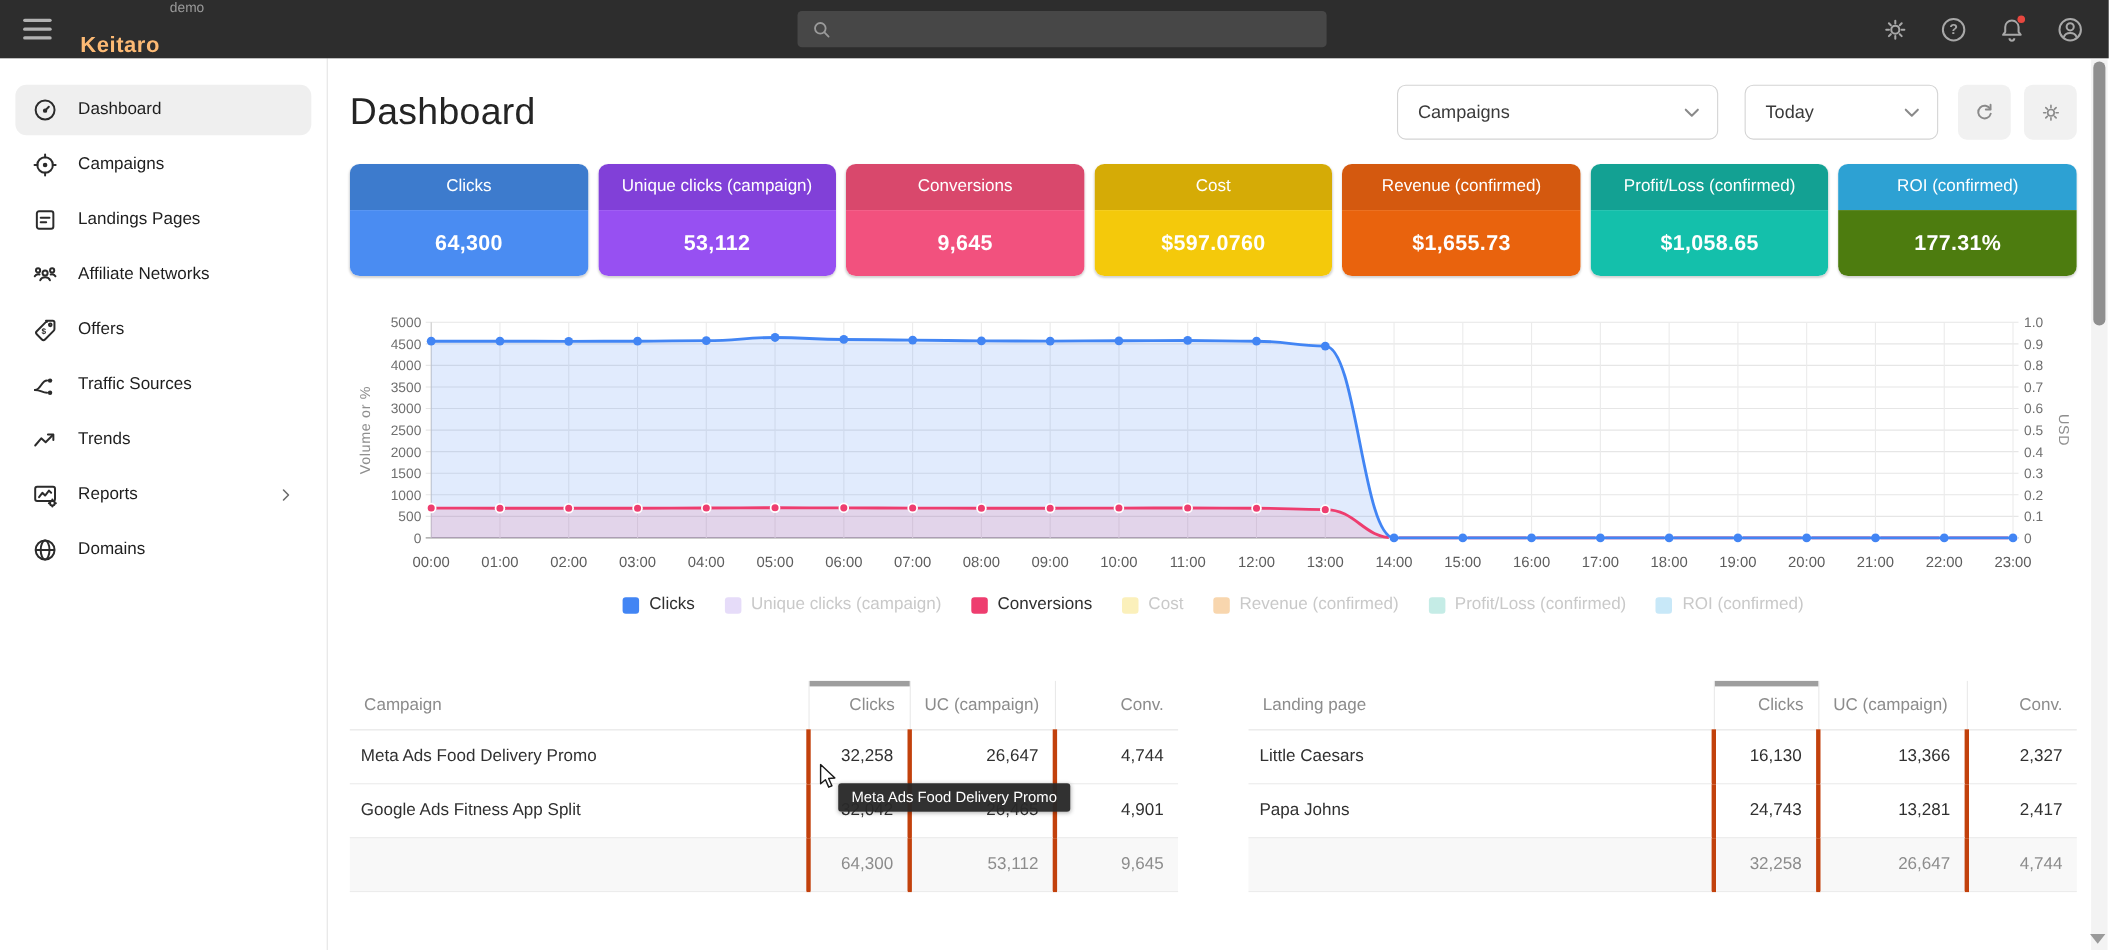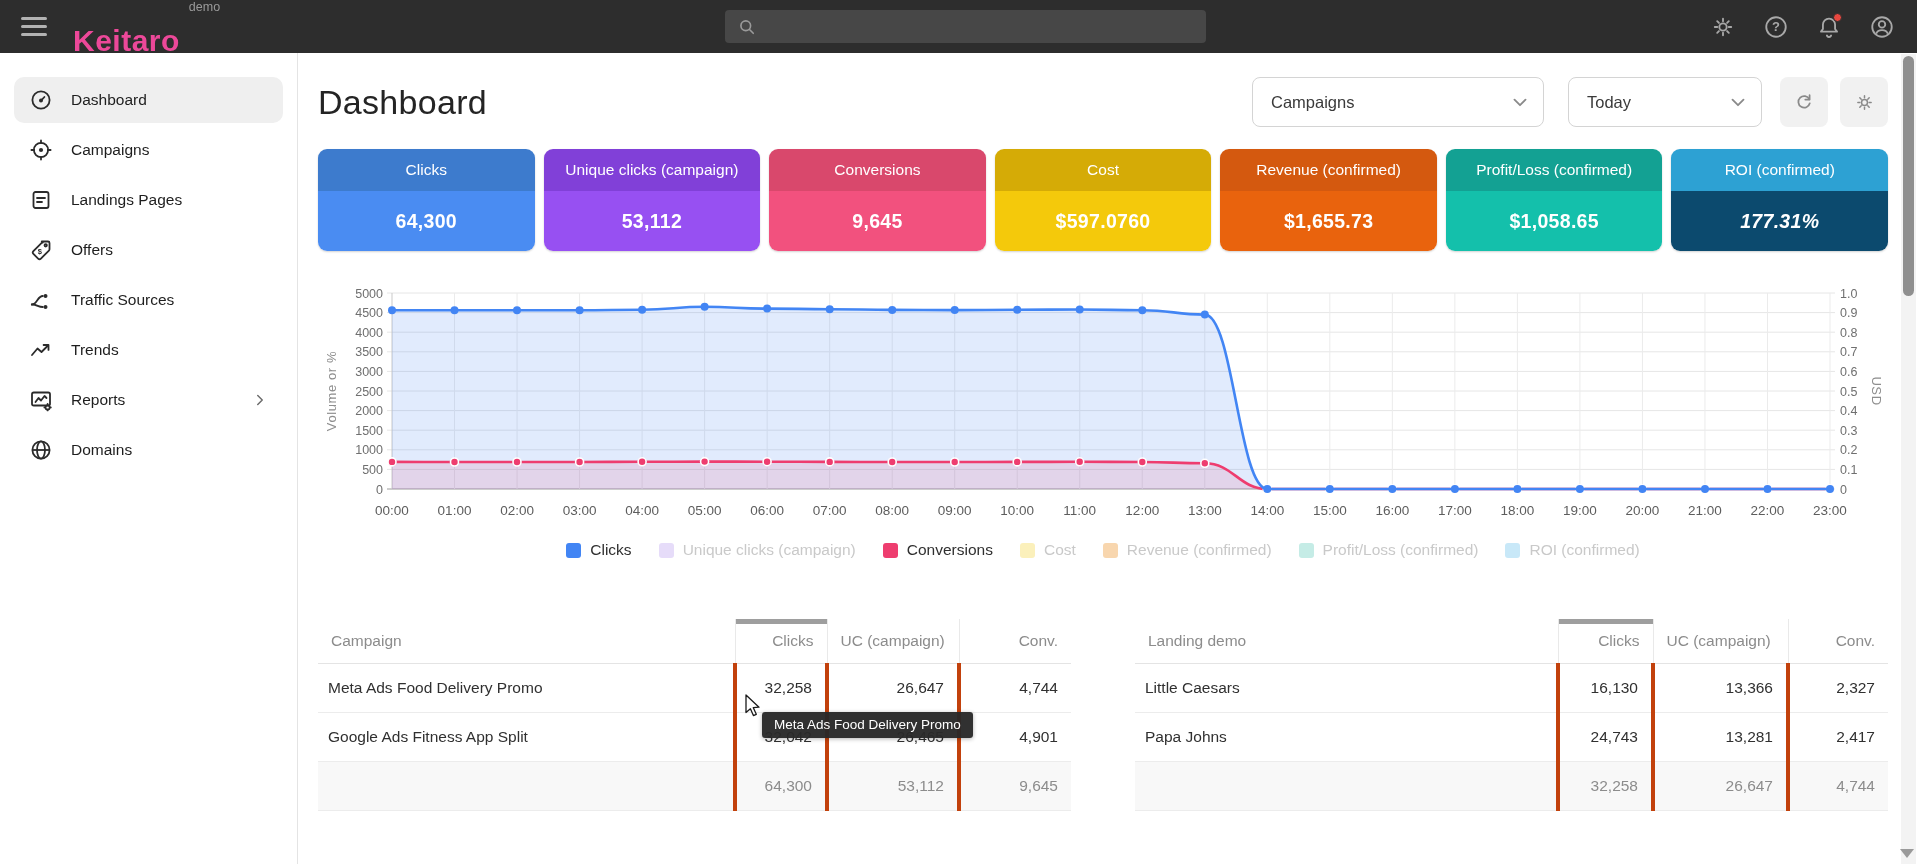--- a/index.html
+++ b/index.html
@@ -6,21 +6,21 @@
   html,body { width:1917px; height:864px; overflow:hidden; background:#fff;
     font-family:"Liberation Sans", sans-serif; }
 
   
   .topbar { position:absolute; left:0; top:0; width:1917px; height:53px;
     background:#2d2d2d; display:flex; align-items:center; z-index:10; }
   .hamburger { width:26px; height:19px; margin-left:21px; display:flex;
     flex-direction:column; justify-content:space-between; cursor:pointer; }
   .hamburger span { display:block; height:3px; border-radius:2px; background:#b2b2b2; }
   .logo { margin-left:26px; display:flex; align-items:flex-start; cursor:pointer; }
-  .logo-text { color:#ec4899; font-size:30px; font-weight:800; letter-spacing:.5px; line-height:30px;margin-top:28px; }
+  .logo-text { color:#fdba74; font-size:20px; font-weight:800; letter-spacing:.5px; line-height:30px;margin-top:28px; }
   .logo-demo { color:#9a9a9a; font-size:12.5px; margin-left:9px; margin-top:2px; }
   .search { position:absolute; left:725px; top:10px; width:481px; height:33px;
     background:#474747; border-radius:4px; display:flex; align-items:center; padding:0 12px; }
   .search svg { flex:0 0 auto; }
   .search input { flex:1; background:transparent; border:none; outline:none;
     color:#dcdcdc; font-size:15px; margin-left:10px; font-family:inherit; }
   .search input::placeholder { color:#9a9a9a; }
   .topbar-icons { position:absolute; right:22px; top:0; height:53px; display:flex;
     align-items:center; gap:27px; }
   .tb-icon { width:26px; height:26px; position:relative; cursor:pointer; }
@@ -41,21 +41,21 @@
   .content { position:absolute; left:299px; top:53px; width:1600px; bottom:0;
     padding-left:19px; }
   .inner { width:1570px; }
   .title-row { margin-top:24px; display:flex; align-items:center; justify-content:space-between; }
   h1 { font-size:34px; font-weight:400; color:#242424; letter-spacing:.3px; }
   .controls { display:flex; align-items:center; }
   .select { height:50px; border:1px solid #d4d4d4; border-radius:8px; background:#fff;
     display:flex; align-items:center; padding:0 12px 0 18px; font-size:16.5px;
     color:#3a3a3a; cursor:pointer; }
   .select.campaigns { width:292px; margin-right:24px; }
-  .select.range { width:194px; margin-right:18px; }
+  .select.range { width:176px; margin-right:18px; }
   .select .sel-label { flex:1; }
   .icon-btn { width:48px; height:50px; border:none; border-radius:8px; background:#f1f1f1;
     display:flex; align-items:center; justify-content:center; cursor:pointer; margin-left:0; }
   .icon-btn + .icon-btn { margin-left:12px; }
 
   
   .cards { display:flex; gap:9px; margin-top:22px; }
   .card { flex:1; border-radius:9px; overflow:hidden; color:#fff; text-align:center;
     box-shadow:0 1px 2px rgba(0,0,0,.18); cursor:pointer; }
   .card-hd { height:42px; display:flex; align-items:center; justify-content:center;
@@ -174,20 +174,30 @@
     <span>Campaigns</span>
   </div>
   <div class="nav-item">
     <svg class="nav-icon" viewBox="0 0 24 24" fill="none" stroke="#2b2b2b" stroke-width="1.8" stroke-linecap="round" stroke-linejoin="round">
         <rect x="4.5" y="4" width="15" height="16" rx="2"></rect>
         <path d="M8 10h8M8 14h5"></path>
       </svg>
     <span>Landings Pages</span>
   </div>
   <div class="nav-item">
+    <svg class="nav-icon" viewBox="0 0 24 24" fill="none" stroke="#2b2b2b" stroke-width="1.8" stroke-linecap="round">
+        <circle cx="12" cy="10.2" r="2.3"></circle>
+        <path d="M7.6 16.8a4.6 3.9 0 0 1 8.8 0"></path>
+        <circle cx="5.6" cy="7.8" r="1.9"></circle>
+        <circle cx="18.4" cy="7.8" r="1.9"></circle>
+        <path d="M2.6 13.2a3.6 3 0 0 1 4.3-1.7M21.4 13.2a3.6 3 0 0 0-4.3-1.7"></path>
+      </svg>
+    <span>Affiliate Networks</span>
+  </div>
+  <div class="nav-item">
     <svg class="nav-icon" viewBox="0 0 24 24" fill="none" stroke="#2b2b2b" stroke-width="1.8" stroke-linejoin="round">
         <path d="M12.8 3.5h6.2a1.5 1.5 0 0 1 1.5 1.5v6.2a2 2 0 0 1-.6 1.4l-8 8a2 2 0 0 1-2.8 0l-4.7-4.7a2 2 0 0 1 0-2.8l8-8a2 2 0 0 1 1.4-.6Z"></path>
         <circle cx="16.7" cy="7.3" r="1.2"></circle>
         <text x="10.8" y="15.6" text-anchor="middle" stroke="none" fill="#2b2b2b" font-size="7.5" font-weight="bold" font-family="Liberation Sans, sans-serif">$</text>
       </svg>
     <span>Offers</span>
   </div>
   <div class="nav-item">
     <svg class="nav-icon" viewBox="0 0 24 24" fill="none" stroke="#2b2b2b" stroke-width="1.8" stroke-linecap="round">
         <path d="M2.8 16.5c5.5 0 5.5-8.5 11-8.5"></path>
@@ -279,21 +289,21 @@
       <div class="card">
         <div class="card-hd" style="background: rgb(212, 89, 15);">Revenue (confirmed)</div>
         <div class="card-val" style="background: rgb(233, 99, 13);">$1,655.73</div>
       </div>
       <div class="card">
         <div class="card-hd" style="background: rgb(19, 161, 147);">Profit/Loss (confirmed)</div>
         <div class="card-val" style="background: rgb(20, 192, 171);">$1,058.65</div>
       </div>
       <div class="card">
         <div class="card-hd" style="background: rgb(45, 161, 211);">ROI (confirmed)</div>
-        <div class="card-val" style="background: #0c4a6e; font-style: italic;">177.31%</div>
+        <div class="card-val" style="background: #4d7c0f;">177.31%</div>
       </div>
     </div>
 
     <div class="chart-wrap">
       <svg id="chart" width="1570" height="258" viewBox="0 0 1570 258">
           <line x1="69" y1="12" x2="1517" y2="12" stroke="#e6e6e6" stroke-width="1"></line>
           <text class="tk" x="65" y="16.5" text-anchor="end">5000</text>
           <line x1="69" y1="31.6" x2="1517" y2="31.6" stroke="#e6e6e6" stroke-width="1"></line>
           <text class="tk" x="65" y="36.1" text-anchor="end">4500</text>
           <line x1="69" y1="51.2" x2="1517" y2="51.2" stroke="#e6e6e6" stroke-width="1"></line>
@@ -506,21 +516,21 @@
       <div class="tbl-box">
         <table class="data-table">
           <colgroup>
               <col>
               <col style="width:95px">
               <col style="width:135px">
               <col style="width:100px">
             </colgroup>
           <thead>
             <tr>
-              <th>Landing demo</th>
+              <th>Landing page</th>
               <th class="num r sorted">Clicks</th>
               <th class="num">UC (campaign)</th>
               <th class="num r">Conv.</th>
             </tr>
           </thead>
           <tbody>
             <tr>
               <td class="name">Little Caesars</td>
               <td class="num">16,130</td>
               <td class="num">13,366</td>

